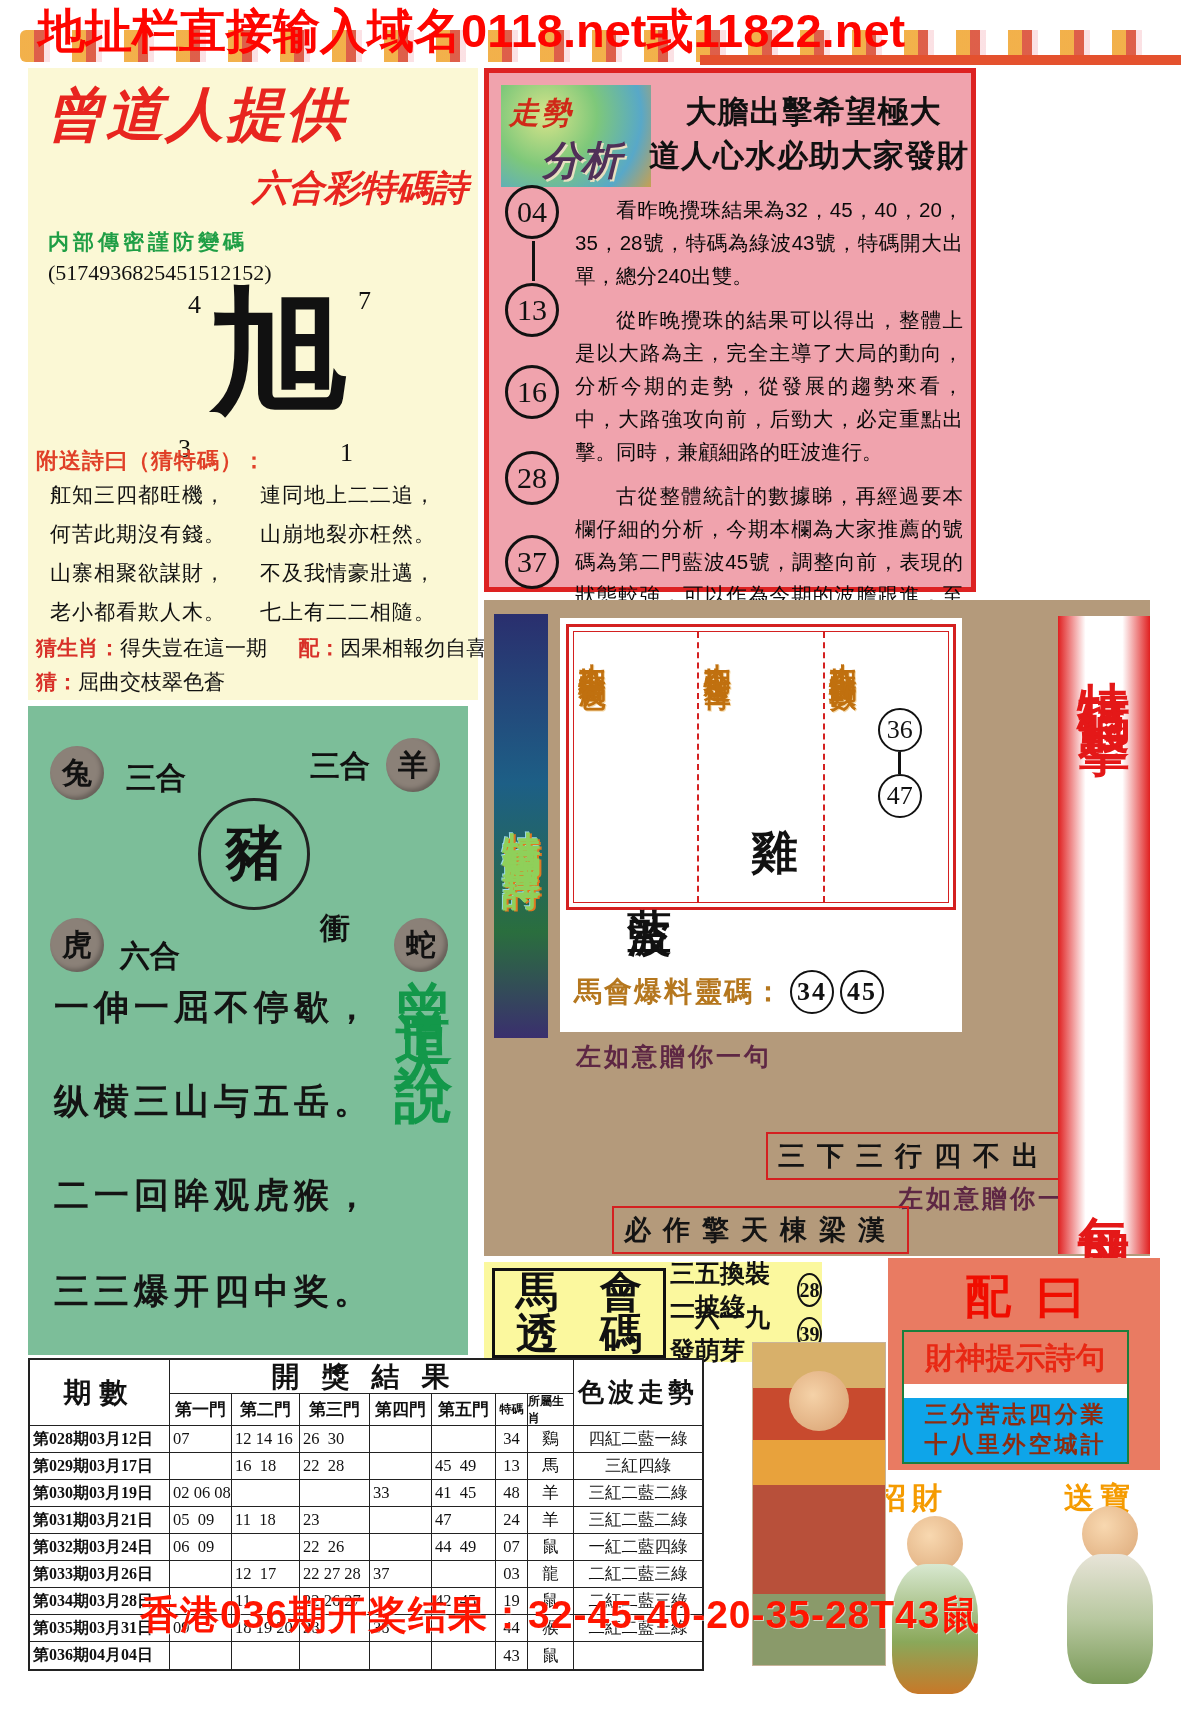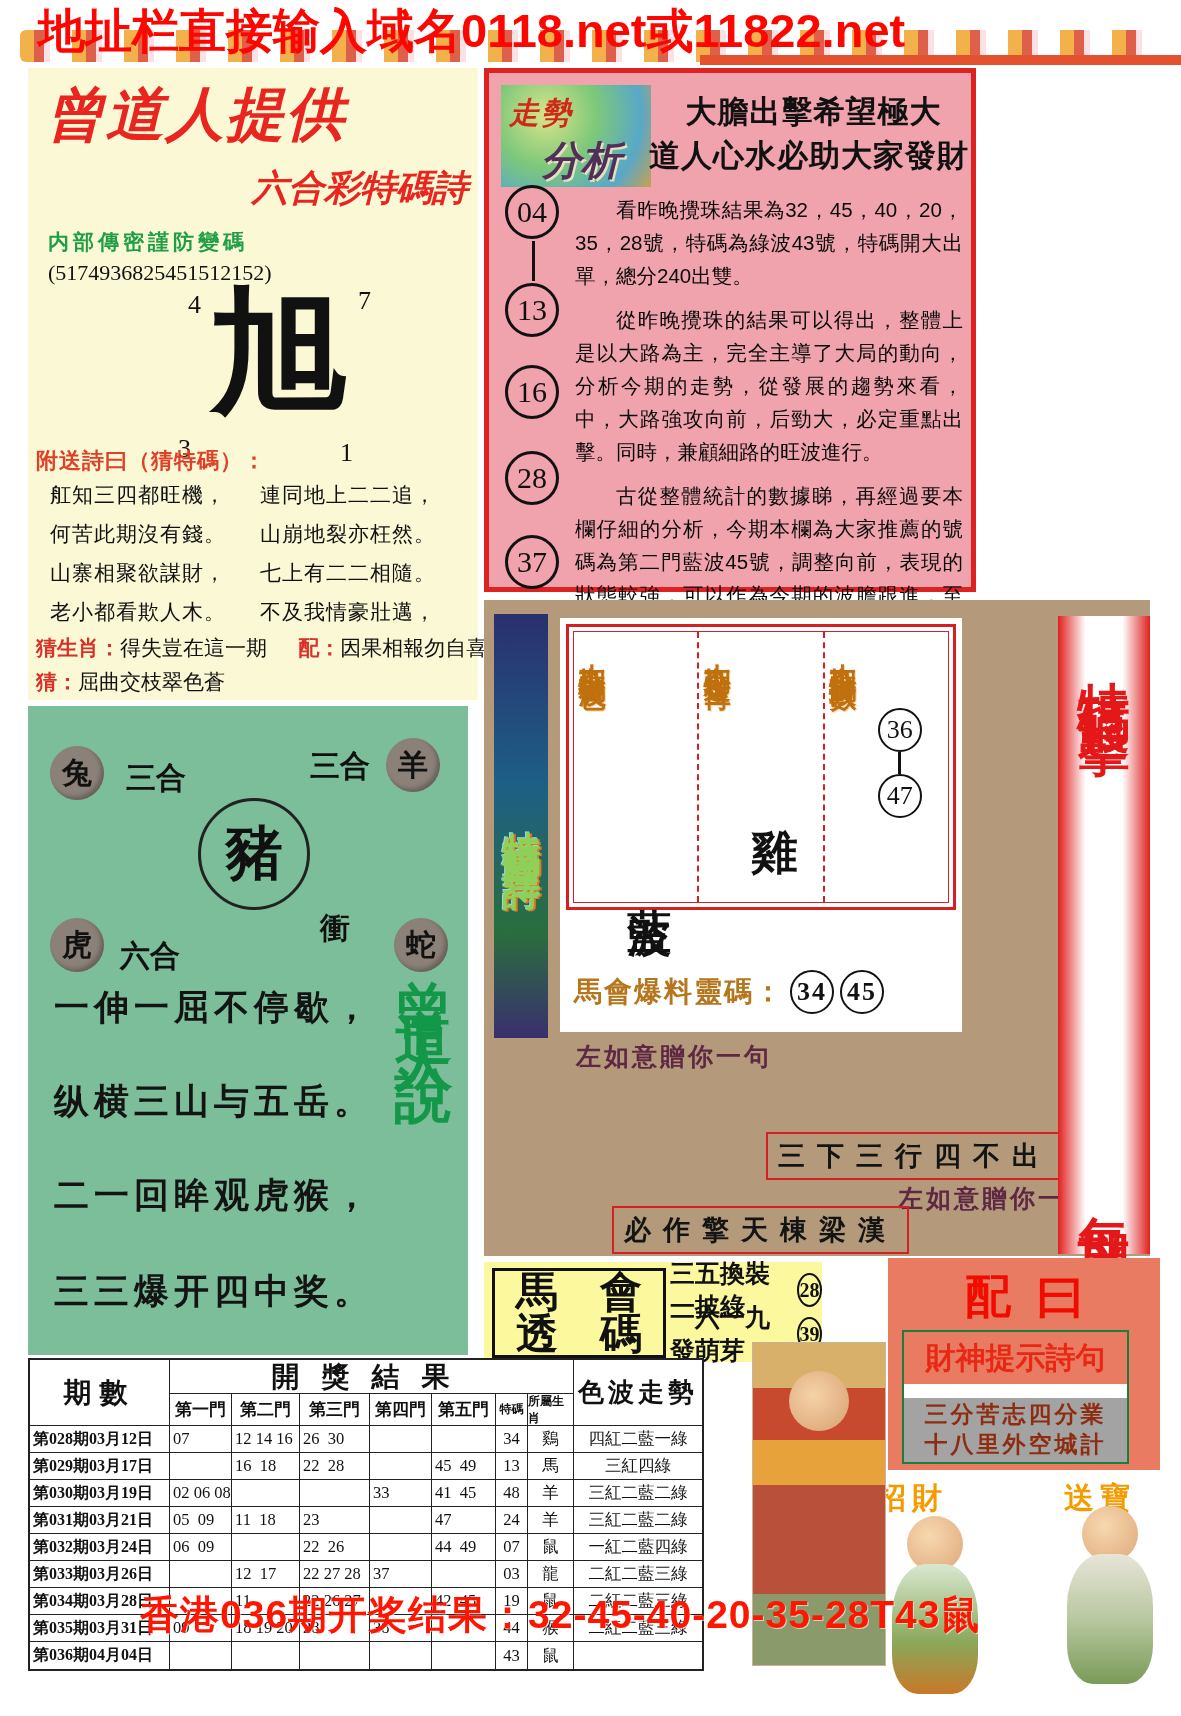--- a/index.html
+++ b/index.html
@@ -107,21 +107,21 @@
        justify-content:center;font-size:20px;box-sizing:border-box;background:transparent;}
 
   
   .peiyue{left:888px;top:1258px;width:272px;height:212px;background:#e97b62;}
   .peiyue-title{position:absolute;left:0;top:8px;width:100%;text-align:center;font-size:46px;font-weight:900;
        color:#f00d00;letter-spacing:26px;text-indent:26px;}
   .tipbox{position:absolute;left:14px;top:72px;width:227px;height:134px;border:2px solid #1b7e3c;box-sizing:border-box;}
   .tipbox .t{height:52px;display:flex;align-items:center;justify-content:center;font-size:30px;font-weight:900;
        color:#e82814;font-family:"Liberation Sans",sans-serif;}
   .tipbox .w{height:14px;background:#fff;}
-  .tipbox .g{height:64px;background:#a3a3a3;display:flex;flex-direction:column;align-items:center;justify-content:center;}
+  .tipbox .g{height:64px;background:#0ea5e9;display:flex;flex-direction:column;align-items:center;justify-content:center;}
   .tipbox .g div{font-size:23px;font-weight:bold;color:#8e2c10;letter-spacing:3px;line-height:30px;}
   .orange-word{font-size:30px;font-weight:900;color:#f59b00;letter-spacing:6px;font-family:Liberation Serif, serif;}
 
   
   .caishen{left:752px;top:1342px;width:132px;height:322px;border:1px solid #c8b49a;
      background:linear-gradient(180deg,#d8b06a 0 14%,#c84a2e 14% 30%,#e8a23c 30% 44%,#b8503a 44% 78%,#8a9a6a 78% 100%);}
   .caishen:before{content:"";position:absolute;left:36px;top:28px;width:60px;height:60px;border-radius:50%;
      background:radial-gradient(circle at 40% 40%,#f5d2a8,#d8a070);}
   .figure{border-radius:8px;}
   .fig-head{position:absolute;left:50%;transform:translateX(-50%);top:0;width:56px;height:56px;border-radius:50%;
@@ -173,22 +173,22 @@
   <div class="abs yp-poem-title nowrap">附送詩曰（猜特碼）：</div>
   <div class="abs yp-col l">
     <div>舡知三四都旺機，</div>
     <div>何苦此期沒有錢。</div>
     <div>山寨相聚欲謀財，</div>
     <div>老小都看欺人木。</div>
   </div>
   <div class="abs yp-col r">
     <div>連同地上二二追，</div>
     <div>山崩地裂亦枉然。</div>
+    <div>不及我情豪壯邁，</div>
     <div>七上有二二相隨。</div>
-    <div>不及我情豪壯邁，</div>
   </div>
   <div class="abs yp-line nowrap" style="top:566px;">
     <span class="red-lab">猜生肖：</span><span>得失豈在這一期</span>
     <span style="margin-left:26px;" class="red-lab">配：</span><span>因果相報勿自喜</span>
   </div>
   <div class="abs yp-line nowrap" style="top:600px;">
     <span class="red-lab">猜：</span><span>屈曲交枝翠色蒼</span>
   </div>
 </div>
 

